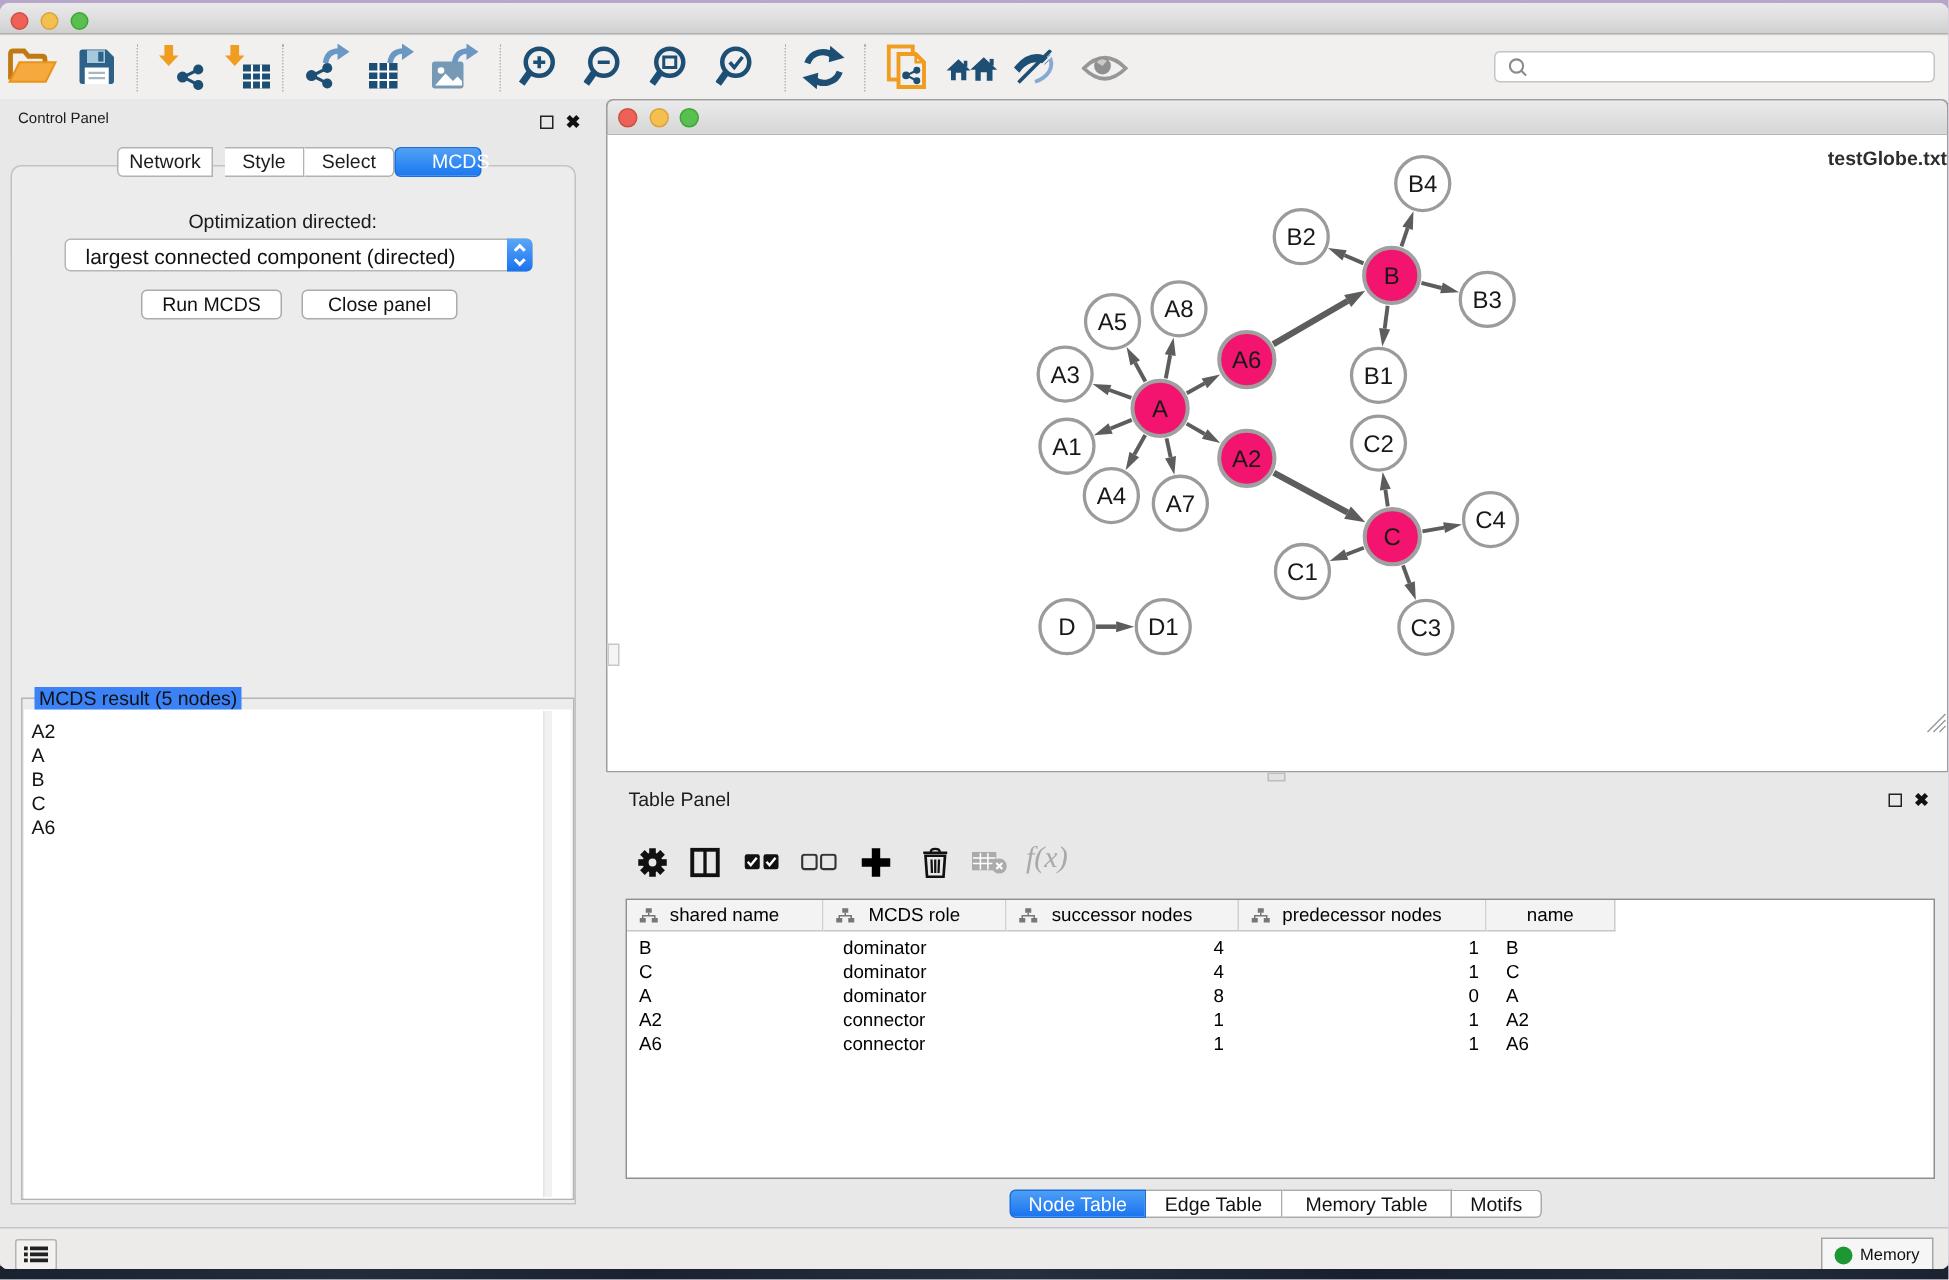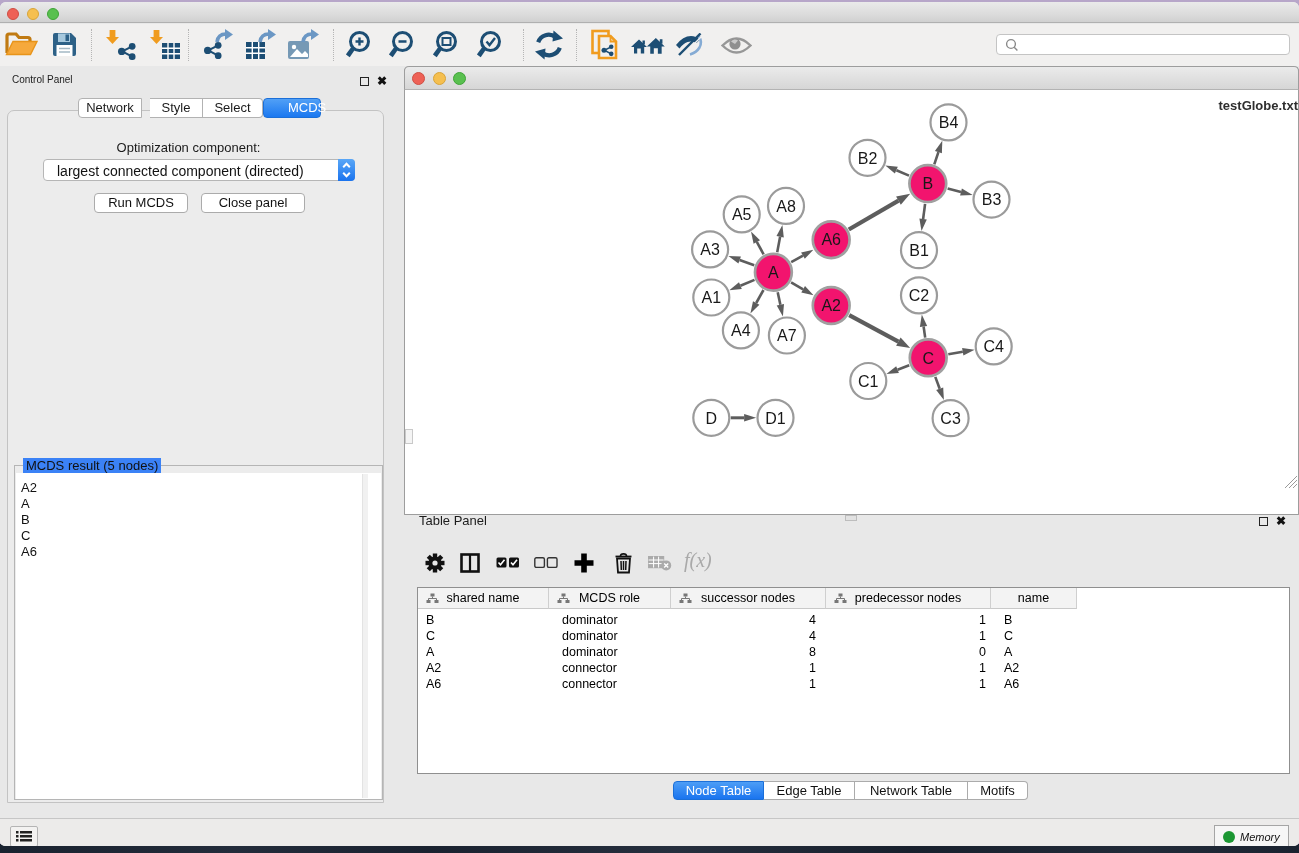--- a/index.html
+++ b/index.html
@@ -51,33 +51,33 @@
 #netwin { left:404px; top:0; width:895px; height:449px; background:#fff;
   border:1px solid #9d9d9d; border-top:none; border-radius:5px 5px 1px 1px; }
 #nettitle { position:absolute; left:-1px; top:0; width:895px; height:24px;
   background:linear-gradient(#ebebeb,#d6d6d6); border:1px solid #9d9d9d; border-bottom:1px solid #b3b3b3;
   border-radius:5px 5px 0 0; }
 #nettitle .title { position:absolute; left:0; right:0; top:4px; text-align:right; font-size:13px; font-weight:bold; color:#2e2e2e;margin-top:27px; }
 #leftnub { position:absolute; left:0px; top:363px; width:8px; height:15px; background:#f4f4f4; border:1px solid #c9c9c9; }
 #botnub { left:845px; top:449px; width:12px; height:6px; background:#e2e2e2; border:1px solid #bdbdbd; }
 
 
-#tpanel { left:404px; top:442px; width:895px; height:298px; }
+#tpanel { left:404px; top:454px; width:895px; height:298px; }
 #tpanel .ptitle { position:absolute; left:15px; top:5px; font-size:13px; color:#1c1c1c; }
 #ttable { position:absolute; left:13px; top:79px; width:873px; height:187px; background:#fff; border:1px solid #8f8f8f; }
 .thcell { position:absolute; top:0; height:21px; background:#f3f3f3; border-right:1px solid #cfcfcf;
   border-bottom:1px solid #c9c9c9; font-size:12.5px; color:#000; text-align:center; line-height:21px; }
 .trow { position:absolute; font-size:12.5px; color:#000; height:16px; line-height:16px; }
 #btabs { position:absolute; left:269px; top:273px; height:19px; }
 .btab { position:absolute; top:0; height:19px; background:#fff; border:1px solid #ababab;
   font-size:13px; color:#111; text-align:center; line-height:17px; }
 .btab.sel { background:linear-gradient(#4d9ef6,#1a74ef); color:#fff; border:1px solid #1b6fd8; }
 
 
-#statusbar { left:0; top:816px; width:1299px; height:28px; background:#ecebea; border-top:1px solid #c6c6c6;font-style:italic; }
+#statusbar { left:0; top:816px; width:1299px; height:28px; background:#ecebea; border-top:1px solid #c6c6c6; }
 #listbtn { position:absolute; left:10px; top:7px; width:28px; height:21px; background:#f3f2f1;
   border:1px solid #b4b4b4; border-radius:2px; }
 #membtn { position:absolute; left:1214px; top:6px; width:75px; height:23px; background:#f6f6f6;
   border:1px solid #a5a5a5; }
 #membtn .dot { position:absolute; left:8px; top:5px; width:12px; height:12px; border-radius:50%; background:#1c9733; }
 #membtn .t { position:absolute; left:25px; top:5px; font-size:11px; color:#111; }
 </style>
 </head>
 <body>
 <div class="abs" id="wallbottom"></div>
@@ -249,21 +249,21 @@
       <div class="ptitle">Control Panel</div>
       <div class="winbtn-sq" style="left:360px; top:11px;"></div>
       <div class="winbtn-x" style="left:377px; top:10px;">✖</div>
       <div id="cpinner"></div>
       <div id="cptabs">
         <div class="cptab" style="left:0; width:64px; border-radius:4px 0 0 4px;">Network</div>
         <div class="cptab" style="left:72px; width:53px; border-left:none;">Style</div>
         <div class="cptab" style="left:125px; width:60px; border-left:none; border-radius:0 4px 4px 0;">Select</div>
         <div class="cptab sel" style="left:185px; width:58px;">MCDS</div>
       </div>
-      <div id="optlabel">Optimization component:</div>
+      <div id="optlabel">Optimization directed:</div>
       <div id="dropdown">
         <div class="dtext">largest connected component (directed)</div>
         <div class="stepper">
           <svg width="17" height="22" viewBox="0 0 17 22">
             <path d="M5.2 8.2 L8.5 4.8 L11.8 8.2" fill="none" stroke="#fff" stroke-width="2"></path>
             <path d="M5.2 13.8 L8.5 17.2 L11.8 13.8" fill="none" stroke="#fff" stroke-width="2"></path>
           </svg>
         </div>
       </div>
       <div class="btn" style="left:94px; top:127px; width:94px;">Run MCDS</div>
@@ -473,21 +473,21 @@
 <div class="trow" style="left:586px; top:72px;">A2</div>
 <div class="trow" style="left:8px; top:88px;">A6</div>
 <div class="trow" style="left:144px; top:88px;">connector</div>
 <div class="trow" style="left:253px; top:88px; width:145px; text-align:right;">1</div>
 <div class="trow" style="left:408px; top:88px; width:160px; text-align:right;">1</div>
 <div class="trow" style="left:586px; top:88px;">A6</div>
       </div>
       <div id="btabs">
         <div class="btab sel" style="left:0; width:91px; border-radius:4px 0 0 4px;">Node Table</div>
         <div class="btab" style="left:91px; width:91px; border-left:none;">Edge Table</div>
-        <div class="btab" style="left:182px; width:113px; border-left:none;">Network Table</div>
+        <div class="btab" style="left:182px; width:113px; border-left:none;">Memory Table</div>
         <div class="btab" style="left:295px; width:60px; border-left:none; border-radius:0 4px 4px 0;">Motifs</div>
       </div>
     </div>
   </div>
   <div class="abs" id="statusbar">
     <div id="listbtn">
       <svg width="26" height="19" viewBox="0 0 26 19">
         <rect x="5" y="4" width="2.5" height="2.5" fill="#222"></rect>
         <rect x="9" y="4" width="12" height="2.5" fill="#222"></rect>
         <rect x="5" y="8" width="2.5" height="2.5" fill="#222"></rect>

